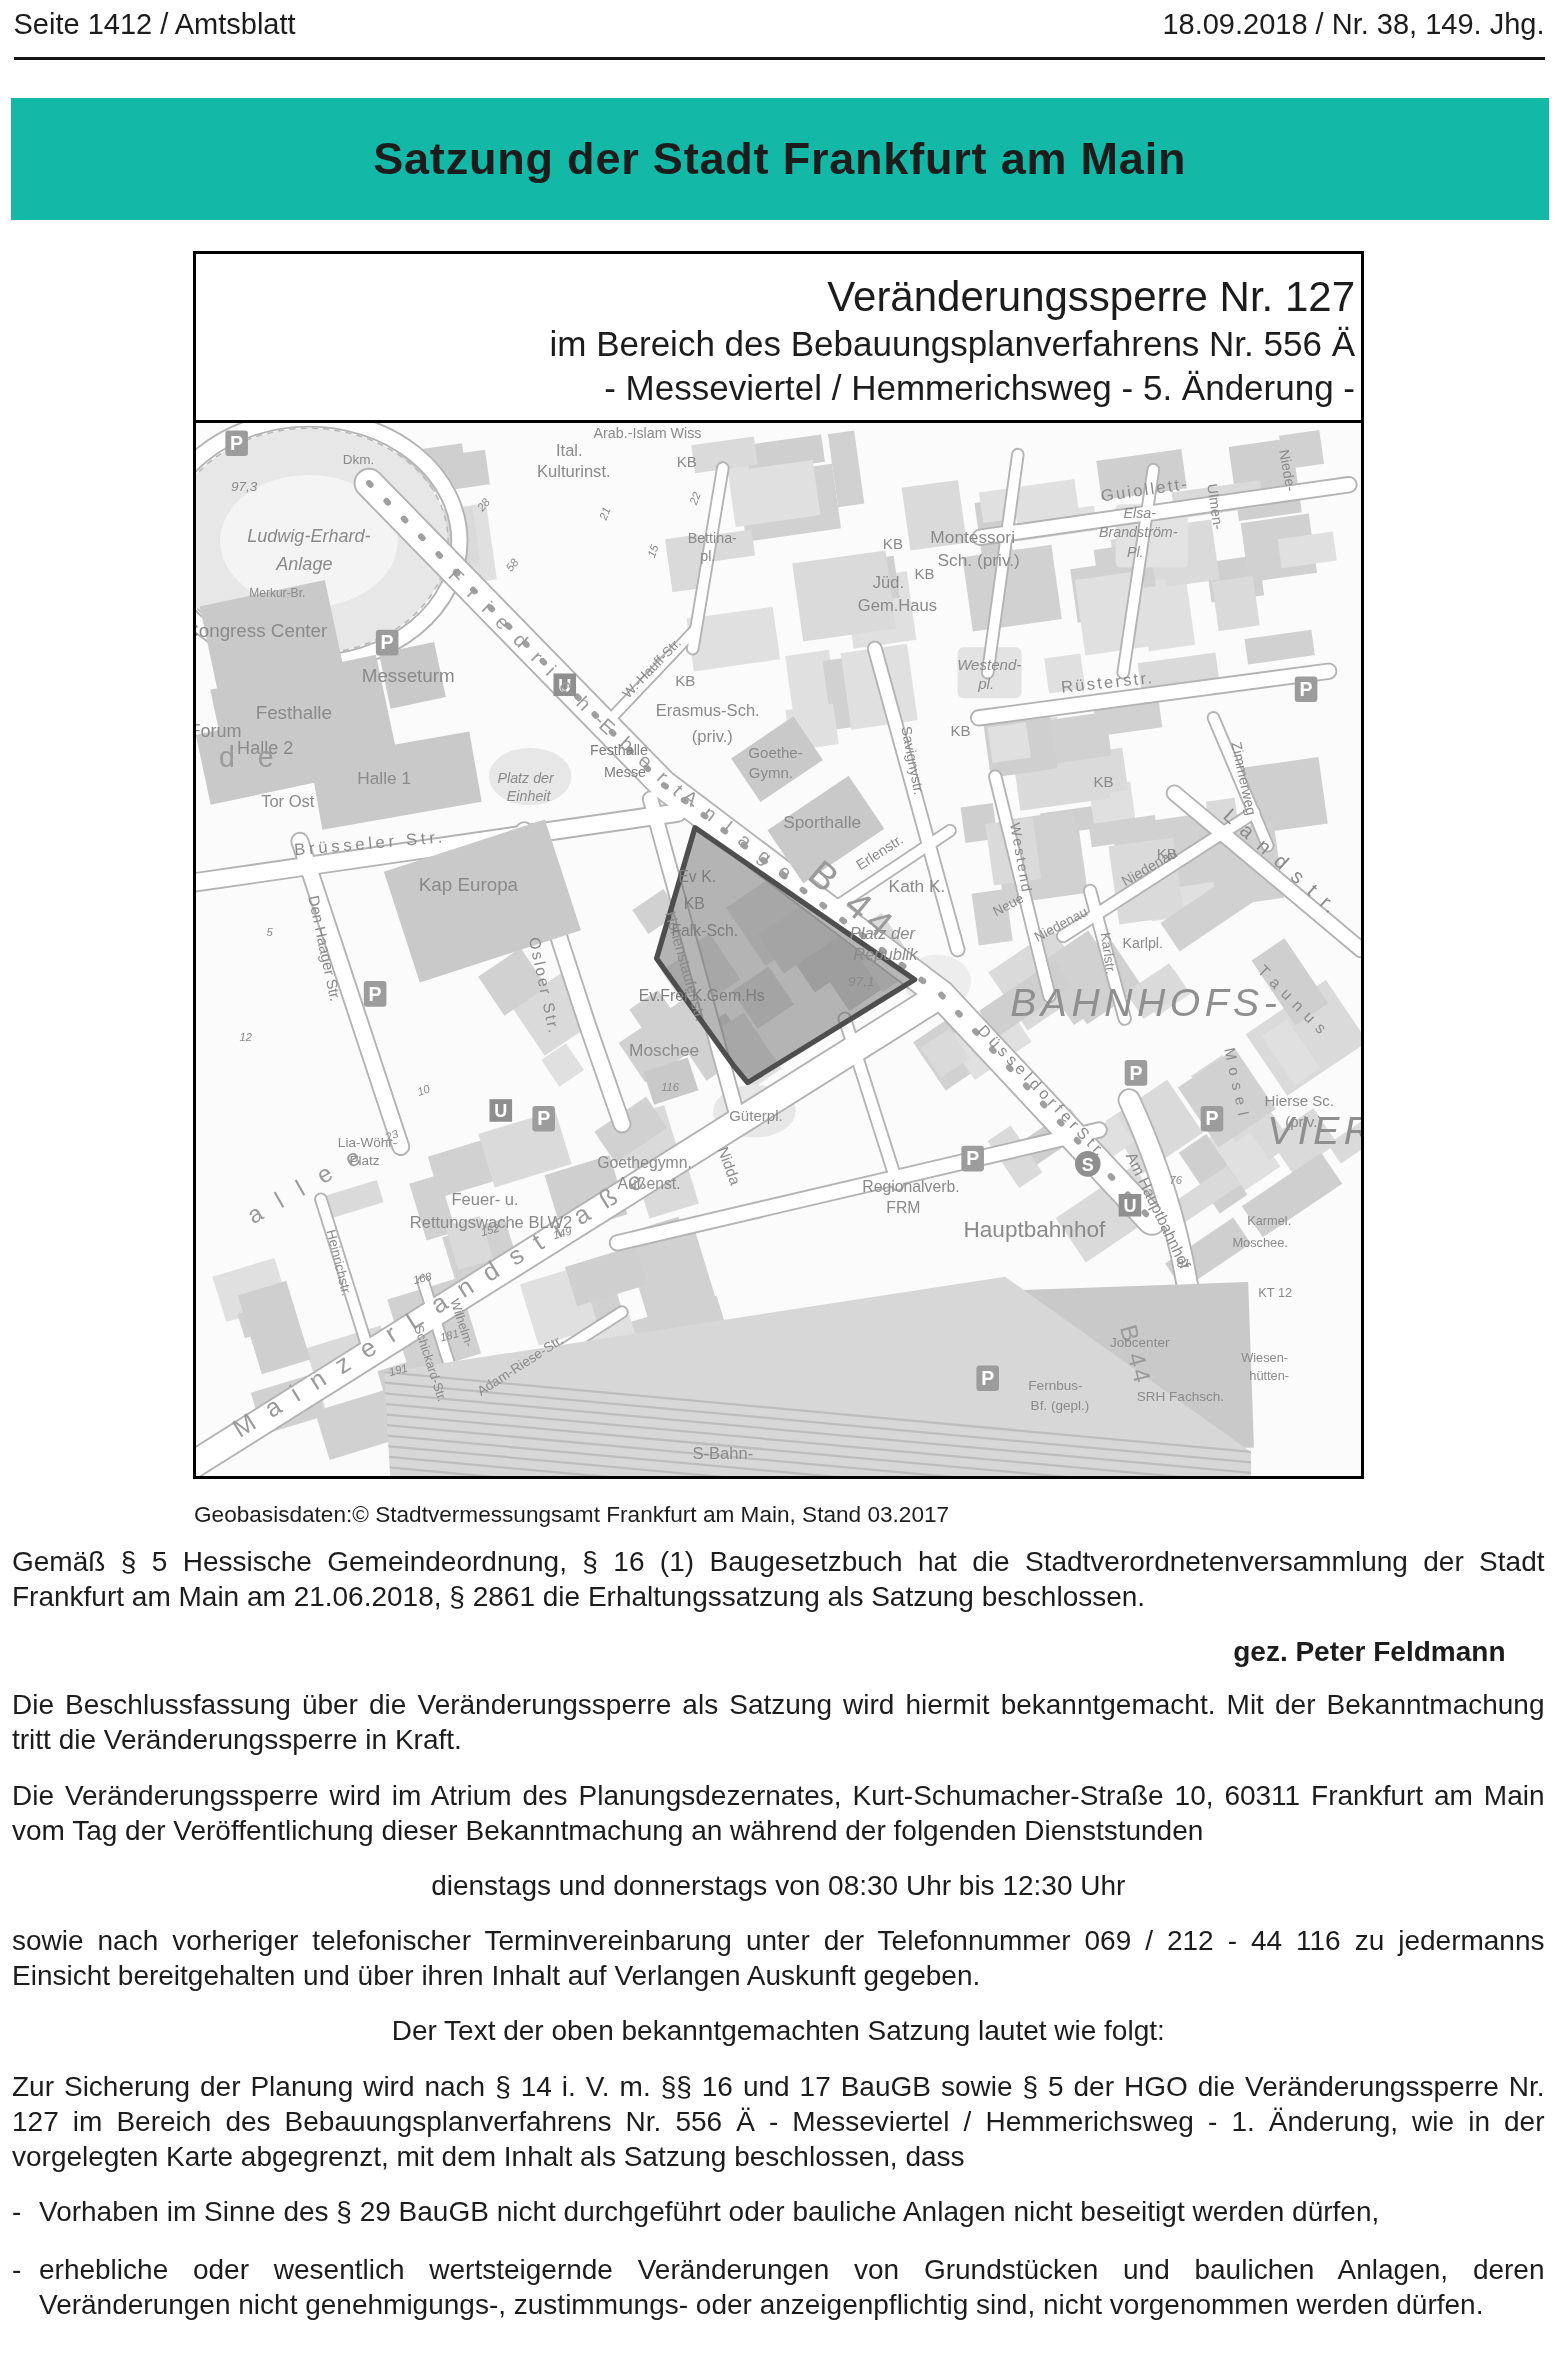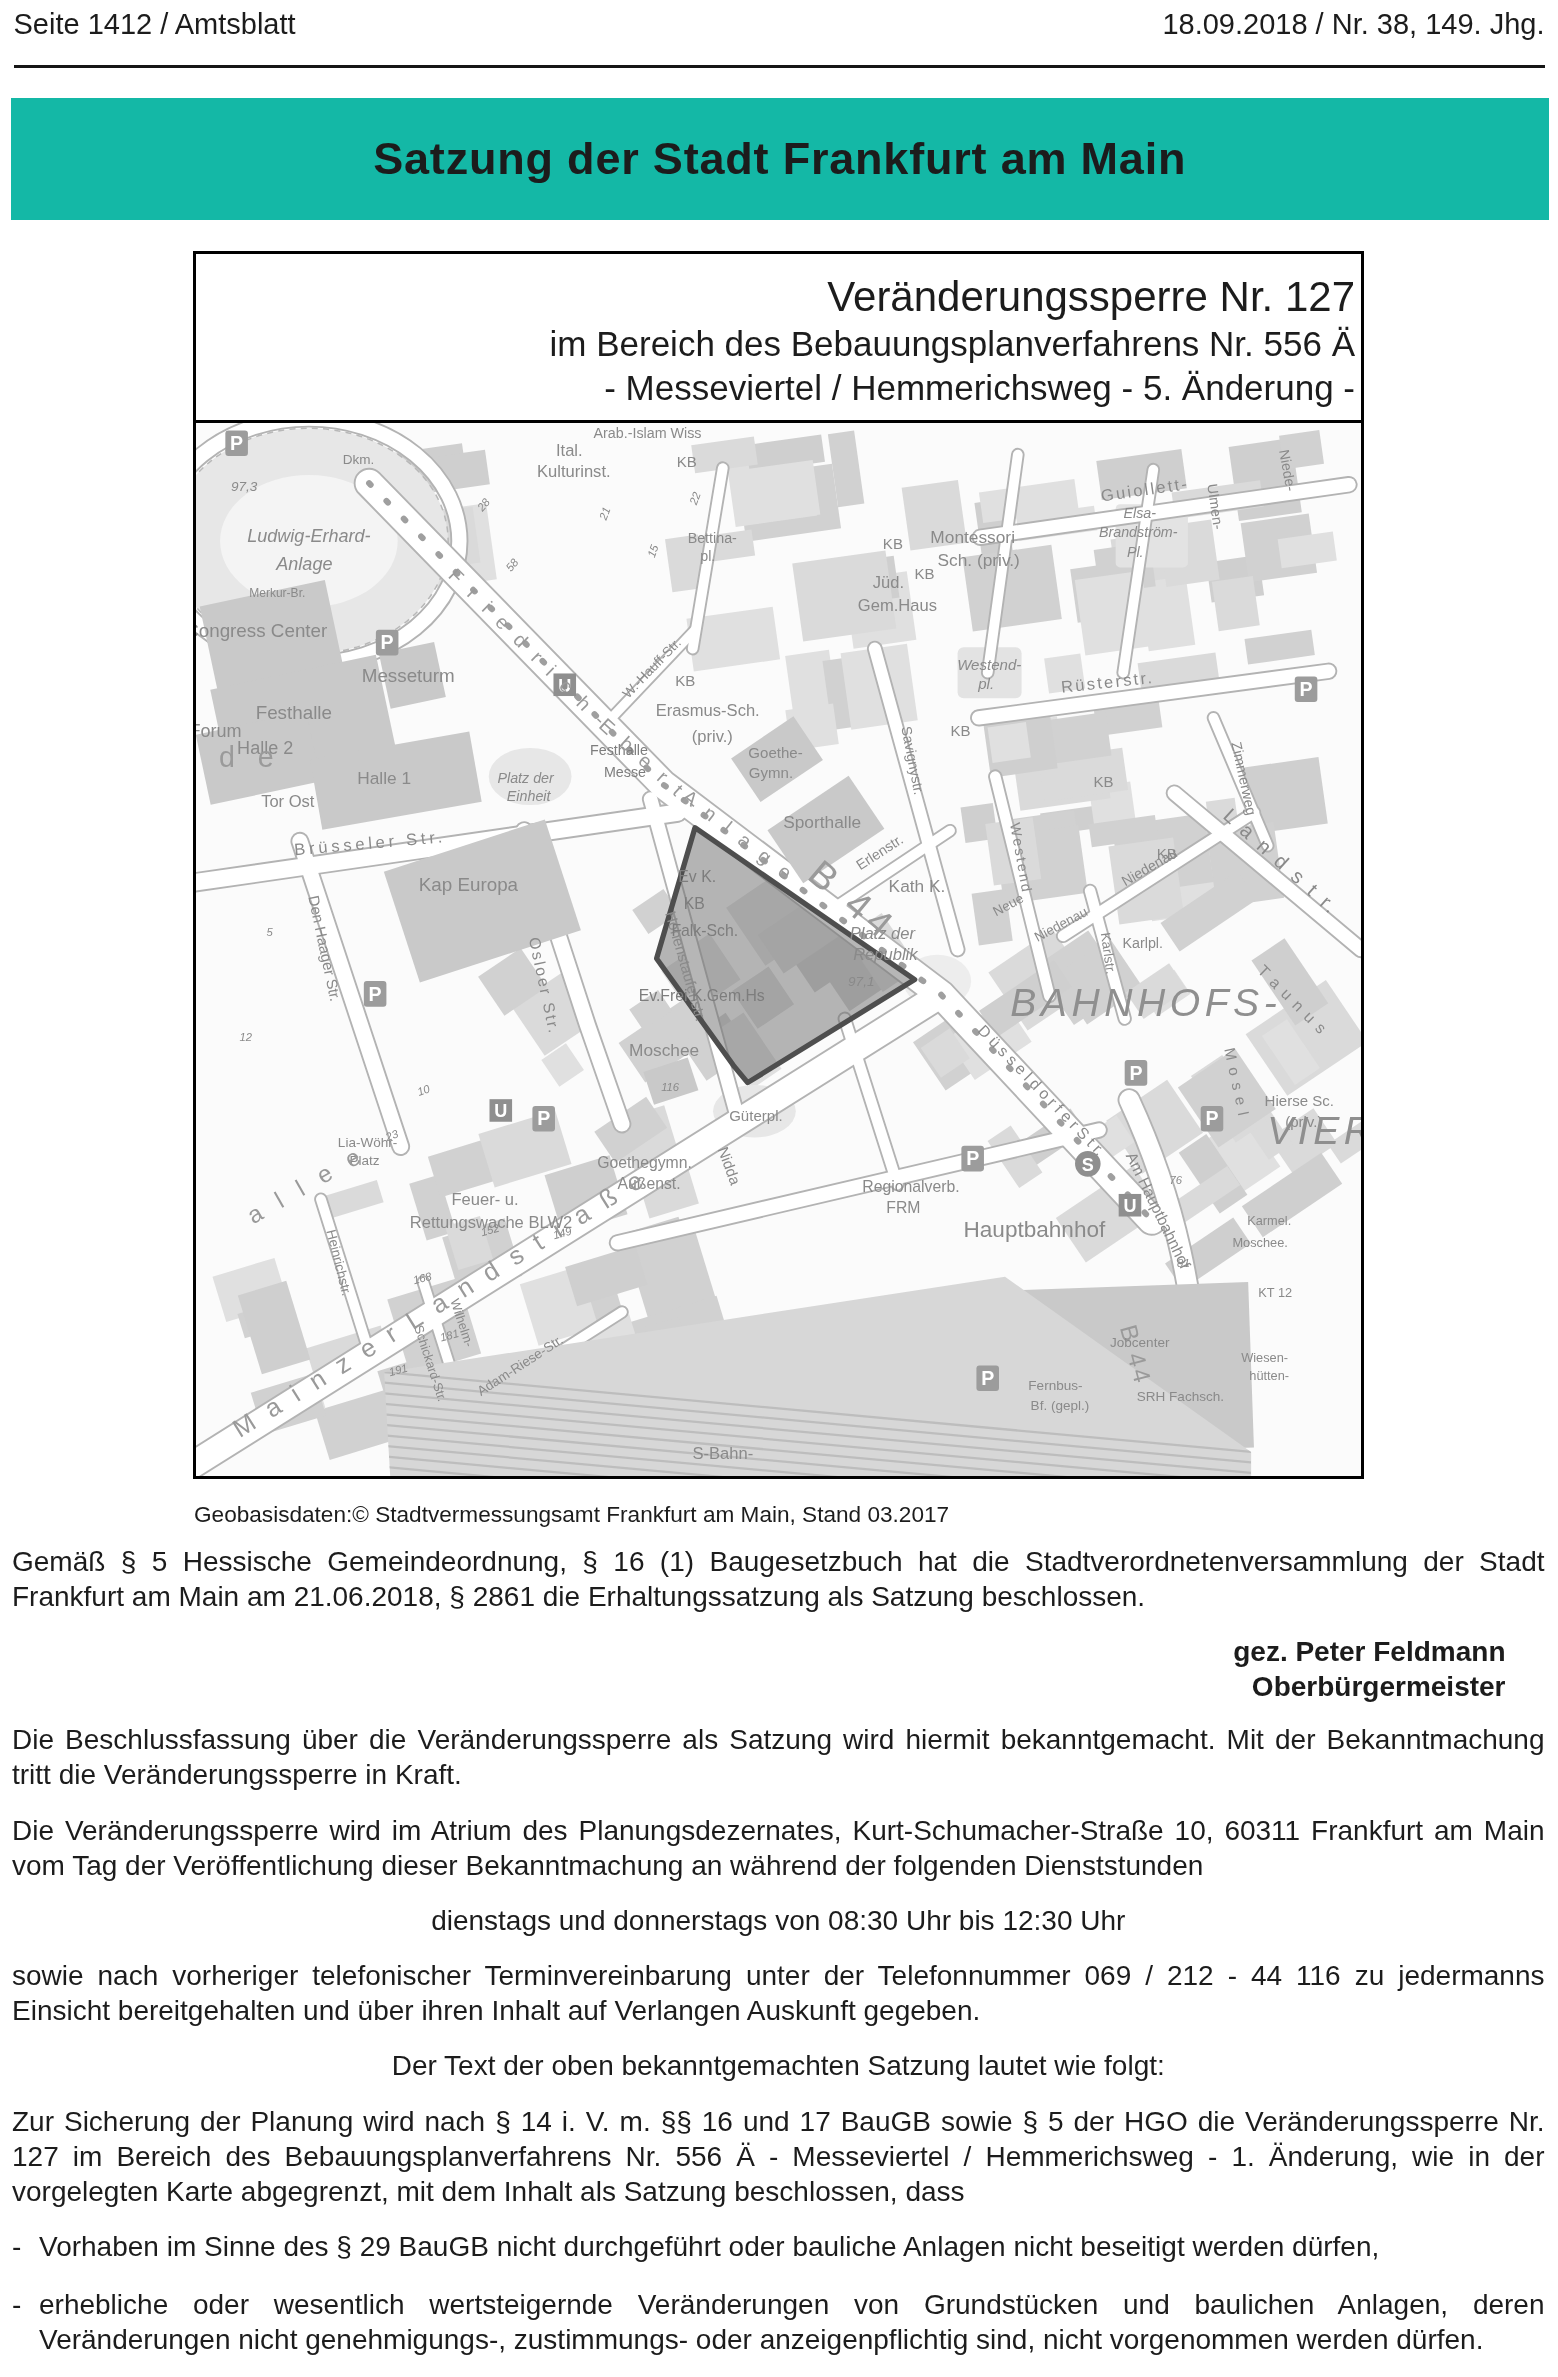--- a/index.html
+++ b/index.html
@@ -4,21 +4,21 @@
 <style>
   html,body{margin:0;padding:0;}
   body{
     width:1558px;height:2377px;position:relative;background:#ffffff;
     font-family:"Liberation Sans",sans-serif;color:#1c1c1c;overflow:hidden;
   }
   
   .pg-header{
     position:absolute;top:7.5px;left:13.5px;right:13.5px;
     display:flex;justify-content:space-between;align-items:flex-end;
-    font-size:29px;padding-bottom:24px;border-bottom:3.8px solid #161616;
+    font-size:29px;padding-bottom:16px;border-bottom:3.8px solid #161616;
   }
   
   .banner{
     position:absolute;top:98px;left:10.5px;right:9px;height:122px;
     display:flex;align-items:center;justify-content:center;
   }
   .banner .t{font-size:45px;font-weight:bold;letter-spacing:0.8px;}
   
   .notice-box{
     position:absolute;top:251px;left:193px;width:1165px;
@@ -489,21 +489,20 @@
       </svg>
     </div>
 </div>
 
 <div class="map-caption">Geobasisdaten:© Stadtvermessungsamt Frankfurt am Main, Stand 03.2017</div>
 
 <div class="doc-body" id="docBody">
     <p>Gemäß § 5 Hessische Gemeindeordnung, § 16 (1) Baugesetzbuch hat die Stadtverordnetenversammlung der Stadt Frankfurt am Main am 21.06.2018, § 2861 die Erhaltungssatzung als Satzung beschlossen.</p>
     <div class="sig">
       <div>gez. Peter Feldmann</div>
-      <div>Oberbürgermeister</div>
     </div>
     <p>Die Beschlussfassung über die Veränderungssperre als Satzung wird hiermit bekanntgemacht. Mit der Bekanntmachung tritt die Veränderungssperre in Kraft.</p>
     <p>Die Veränderungssperre wird im Atrium des Planungsdezernates, Kurt-Schumacher-Straße 10, 60311 Frankfurt am Main vom Tag der Veröffentlichung dieser Bekanntmachung an während der folgenden Dienststunden</p>
     <p class="noj">dienstags und donnerstags von 08:30 Uhr bis 12:30 Uhr</p>
     <p>sowie nach vorheriger telefonischer Terminvereinbarung unter der Telefonnummer 069 / 212 - 44 116 zu jedermanns Einsicht bereitgehalten und über ihren Inhalt auf Verlangen Auskunft gegeben.</p>
     <p class="noj">Der Text der oben bekanntgemachten Satzung lautet wie folgt:</p>
     <p>Zur Sicherung der Planung wird nach § 14 i. V. m. §§ 16 und 17 BauGB sowie § 5 der HGO die Veränderungssperre Nr. 127 im Bereich des Bebauungsplanverfahrens Nr. 556 Ä - Messeviertel / Hemmerichsweg - 1. Änderung, wie in der vorgelegten Karte abgegrenzt, mit dem Inhalt als Satzung beschlossen, dass</p>
     <div class="li">
       <div class="dash">-</div>
       <div class="txt">Vorhaben im Sinne des § 29 BauGB nicht durchgeführt oder bauliche Anlagen nicht beseitigt werden dürfen,</div>

